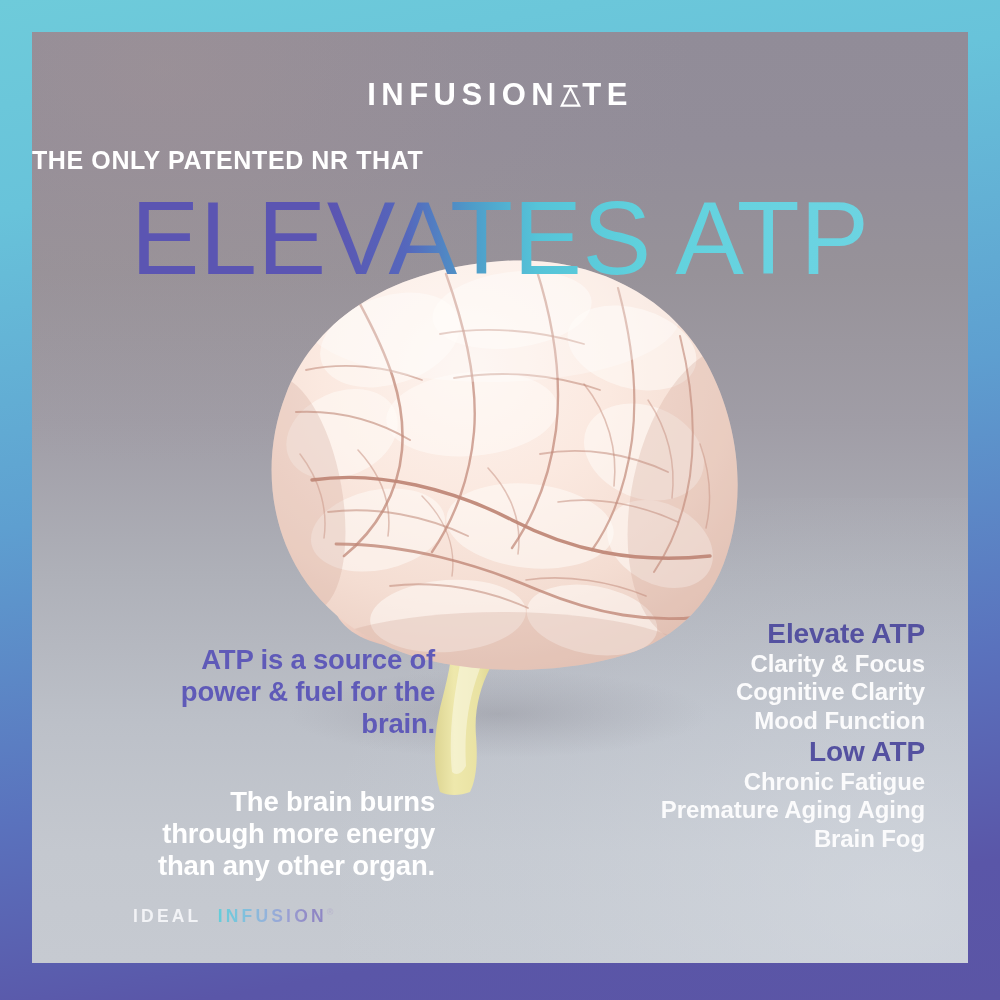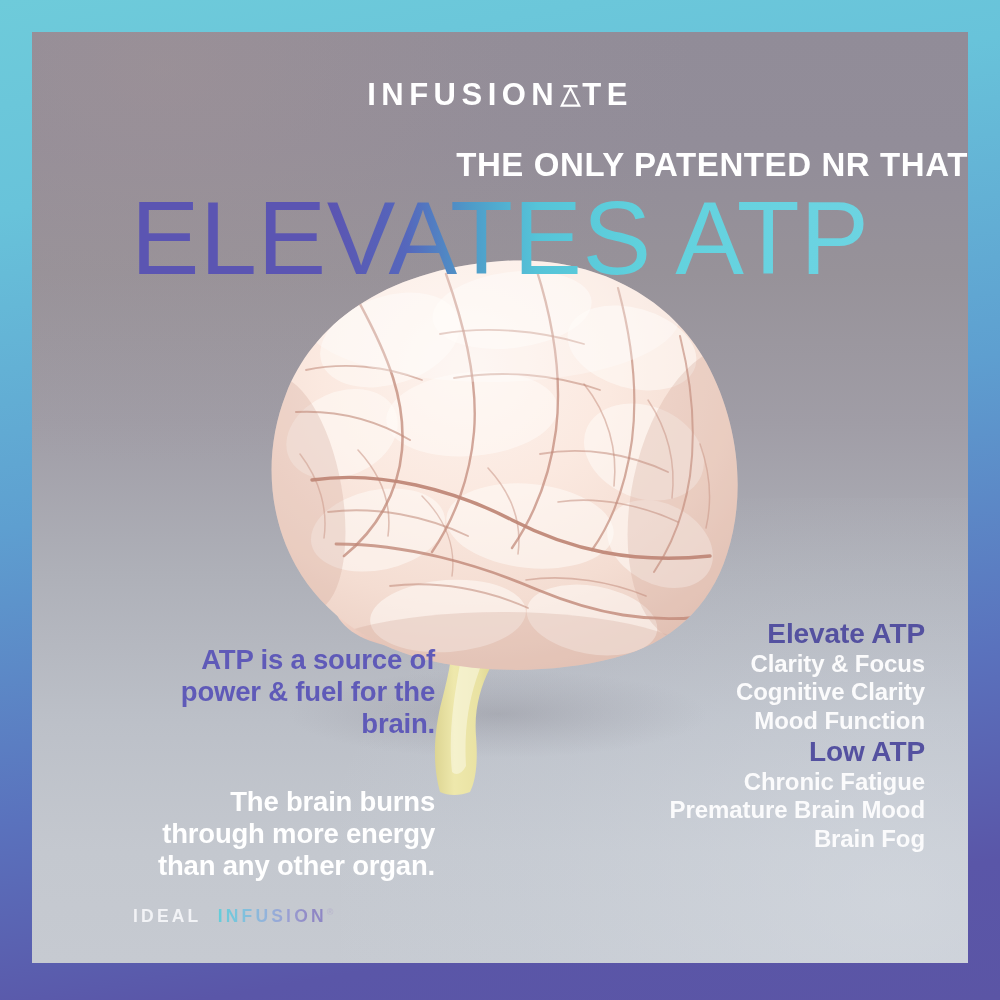--- a/index.html
+++ b/index.html
@@ -99,23 +99,23 @@
     vertical-align: -3px;
     margin: 0 1px;
   }
   #brand .kite svg { display: block; width: 100%; height: 100%; }
 
   
   #kicker {
     position: absolute;
     top: 116px;
     left: 0; right: 0;
-    text-align: right;
+    text-align: left;
     color: #ffffff;
-    font-size: 33px;
+    font-size: 25px;
     font-weight: 700;
     letter-spacing: 0.6px;
     line-height: 1;
     white-space: nowrap;
   }
 
   
   #headline {
     position: absolute;
     top: 155px;
@@ -391,21 +391,21 @@
         <div class="benefit-block">
           <div class="benefit-title">Elevate ATP</div>
           <div class="benefit-item">Clarity &amp; Focus</div>
           <div class="benefit-item">Cognitive Clarity</div>
           <div class="benefit-item">Mood Function</div>
         </div>
 
         <div class="benefit-block">
           <div class="benefit-title">Low ATP</div>
           <div class="benefit-item">Chronic Fatigue</div>
-          <div class="benefit-item">Premature Brain Mood</div>
+          <div class="benefit-item">Premature Aging Aging</div>
           <div class="benefit-item">Brain Fog</div>
         </div>
 
       </div>
 
     </div>
   </div>
 </div>
 
 </body></html>

